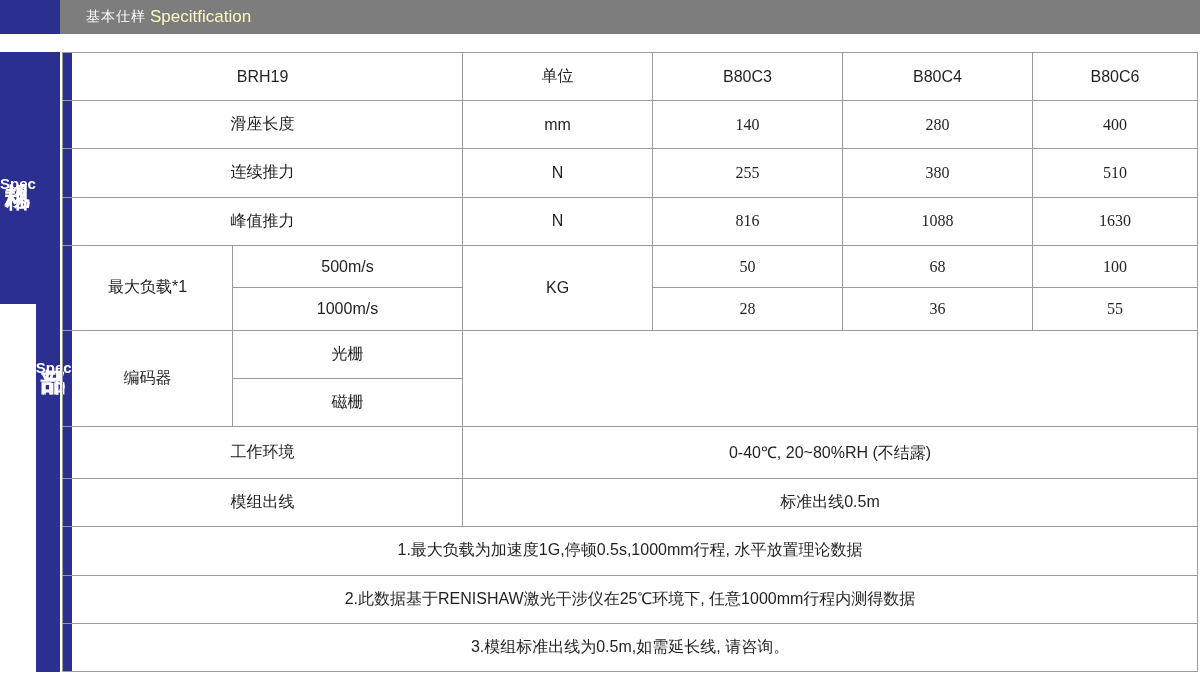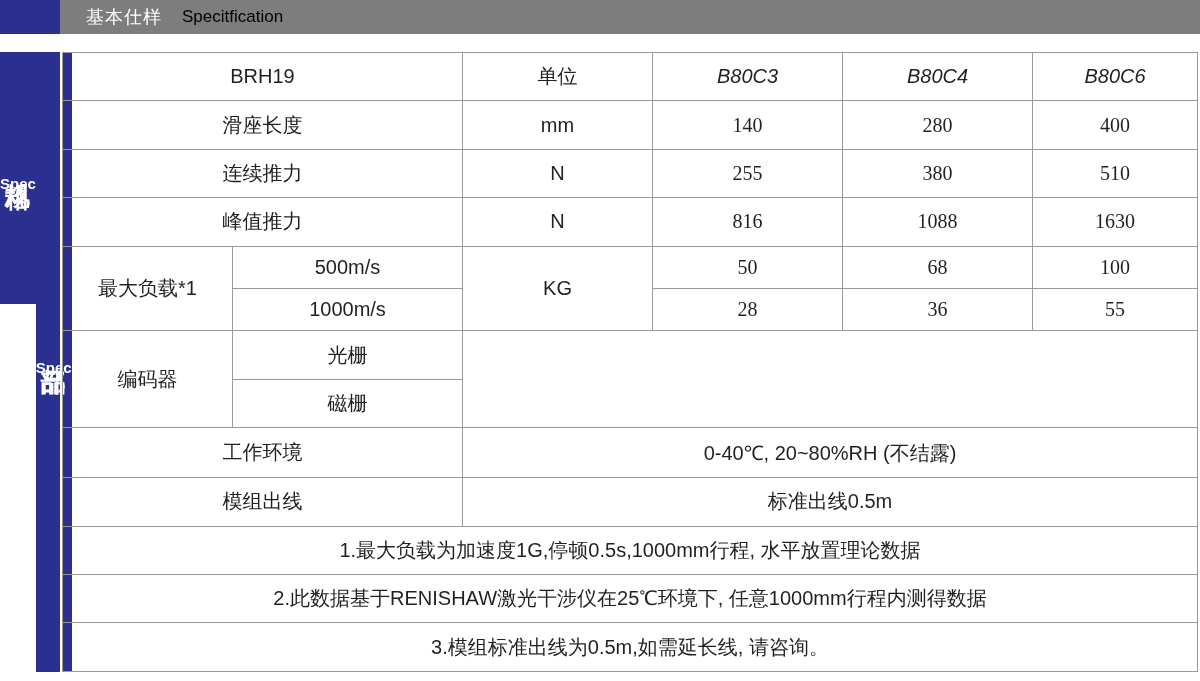--- a/index.html
+++ b/index.html
@@ -32,27 +32,27 @@
   .header-bar {
     flex: 1;
     background: #7d7d7d;
     display: flex;
     align-items: center;
     padding-left: 26px;
     box-sizing: border-box;
   }
   .header-title-cn {
     color: #ffffff;
-    font-size: 18px;
+    font-size: 14px;
     letter-spacing: 1px;
   }
   .header-title-en {
-    color: #000000;
+    color: #fef9c3;
     font-size: 17px;
-    margin-left: 20px;
+    margin-left: 4px;
   }
 
   
   .sheet {
     position: absolute;
     left: 0;
     top: 52px;
     width: 1195px;
     height: 620px;
     display: flex;
@@ -100,26 +100,26 @@
   table.spec-table {
     width: 100%;
     height: 100%;
     border-collapse: collapse;
     table-layout: fixed;
   }
   table.spec-table td {
     border: 1px solid #9a9a9a;
     text-align: center;
     vertical-align: middle;
-    font-size: 20px;
+    font-size: 16px;
     padding: 2px 4px;
   }
   td.head-model { font-size: 22px; }
   td.head-unit  { font-size: 20px; }
-  td.head-col   { font-size: 22px; font-style: italic; }
+  td.head-col   { font-size: 22px; }
 
   td.label { font-size: 21px; margin-left: 7px; }
   td.sub-label { font-size: 19px; }
   td.val { font-size: 20px; font-family: Liberation Serif, serif; }
   td.unit { font-size: 19px; }
   td.text-left-pad {
     text-align: left;
     padding-left: 30px;
     font-size: 20px;
   }

